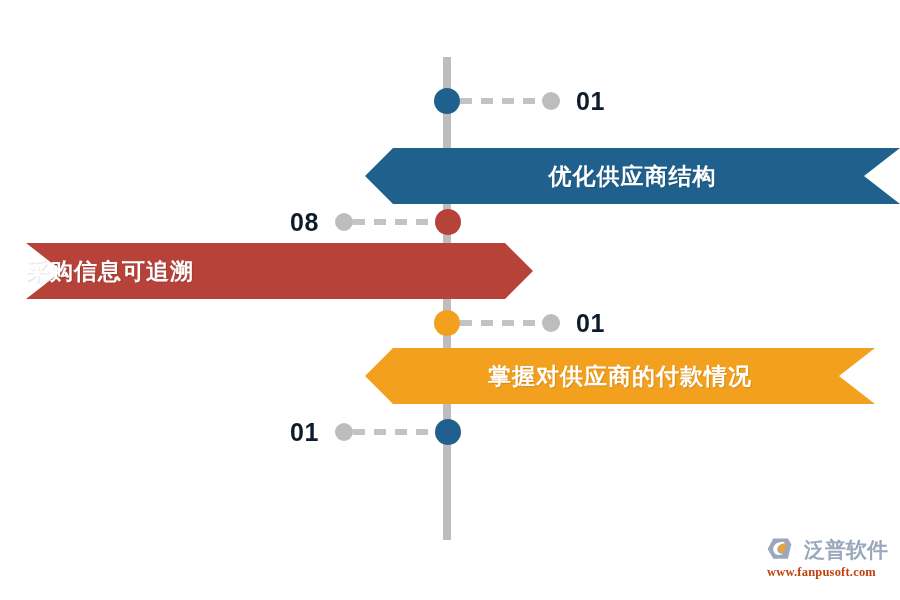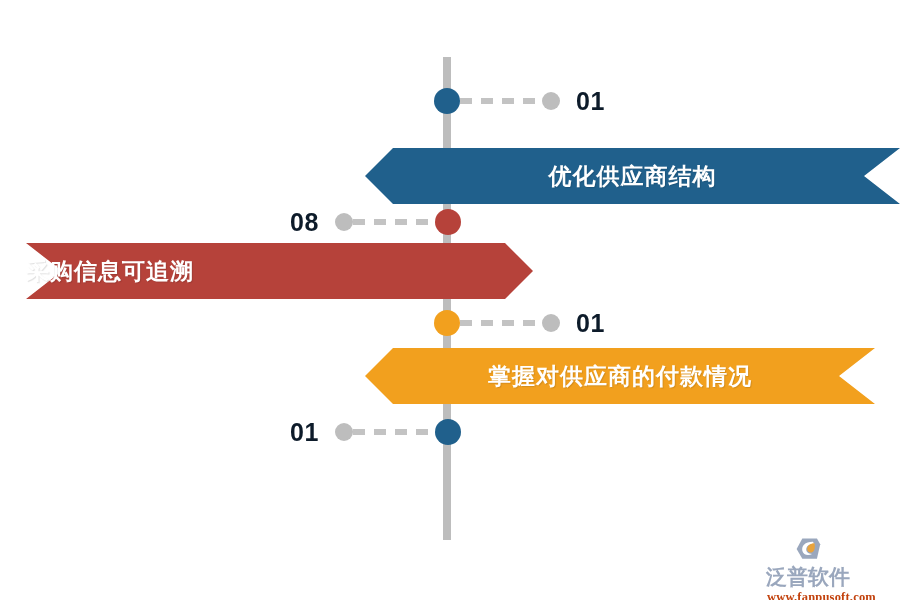--- a/index.html
+++ b/index.html
@@ -116,22 +116,21 @@
     left: 766px;
     top: 536px;
     width: 126px;
     display: flex;
     flex-direction: column;
     align-items: flex-start;
   }
   .logo-row {
     display: flex;
     align-items: center;
-    gap: 4px;
-    flex-direction: column;
+    gap: 12px;
   }
   .logo-mark { width: 26px; height: 26px; flex: 0 0 auto; }
   .logo-name {
     font-size: 21px;
     font-weight: bold;
     color: #9aa7bd;
     letter-spacing: 0px;
     line-height: 1;
   }
   .logo-url {

